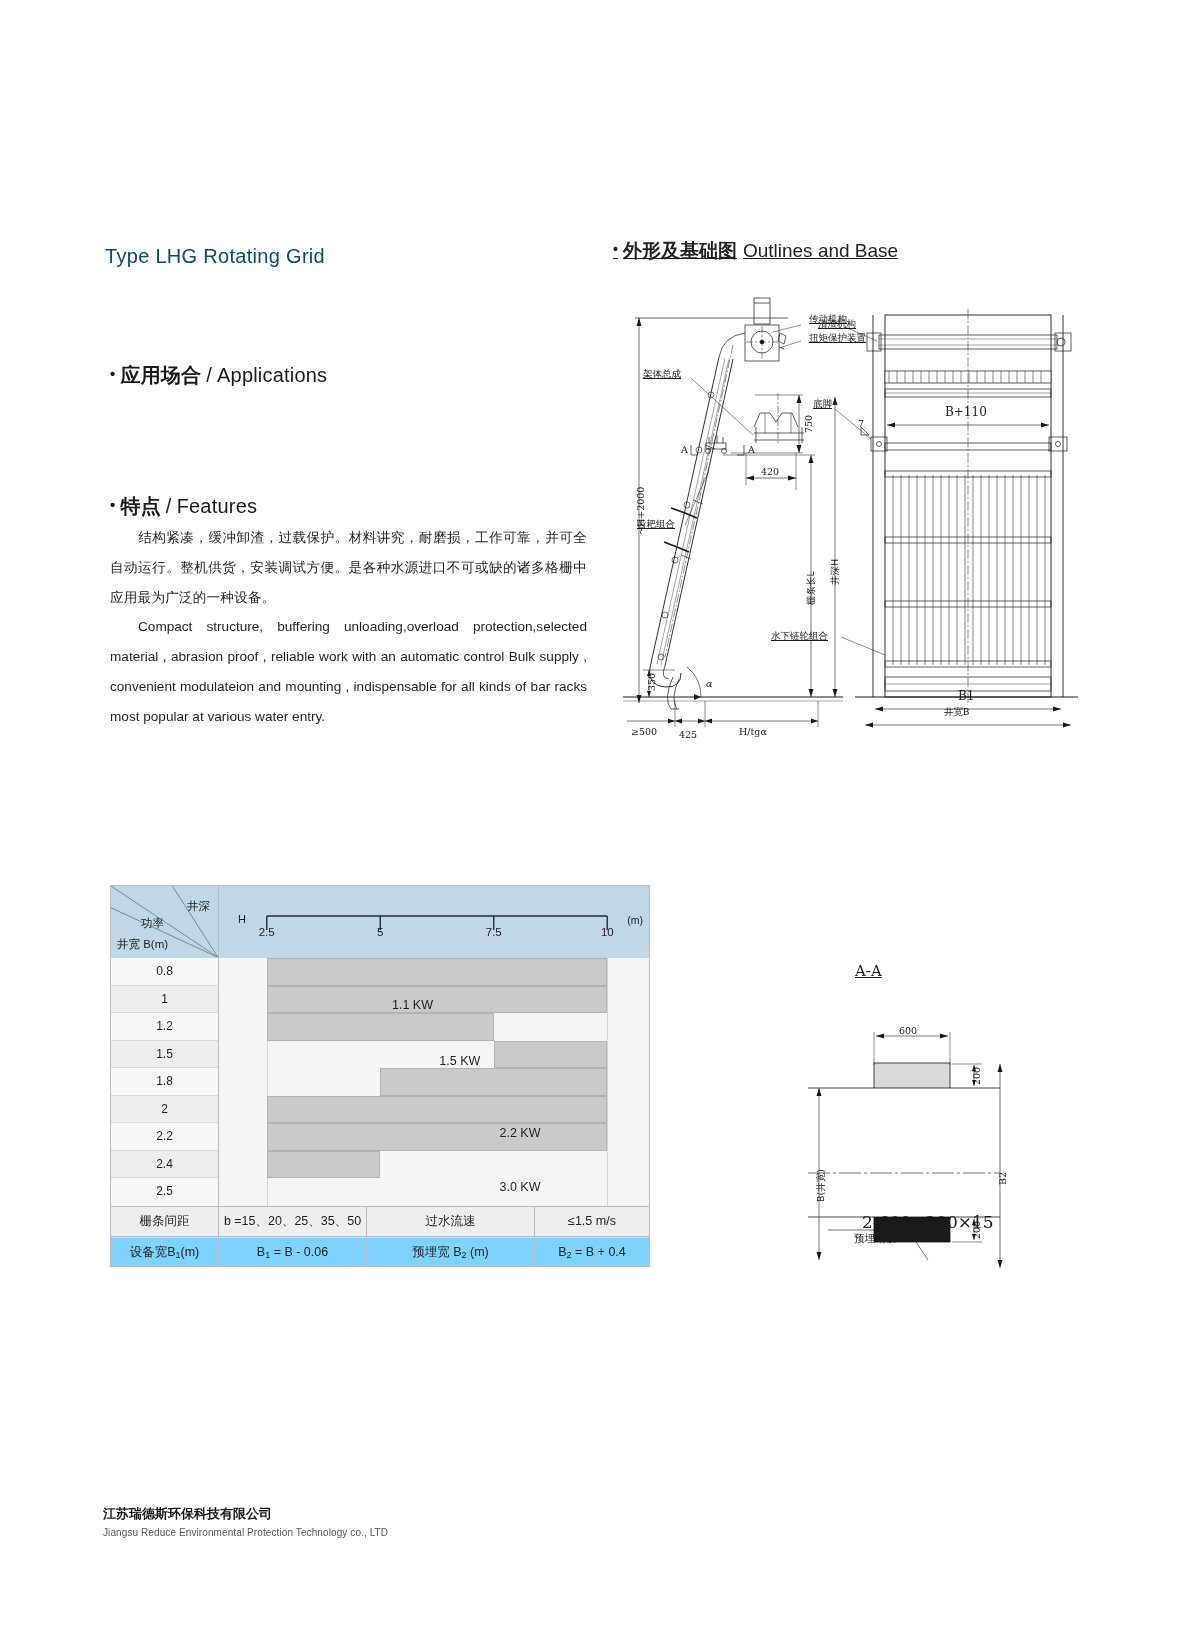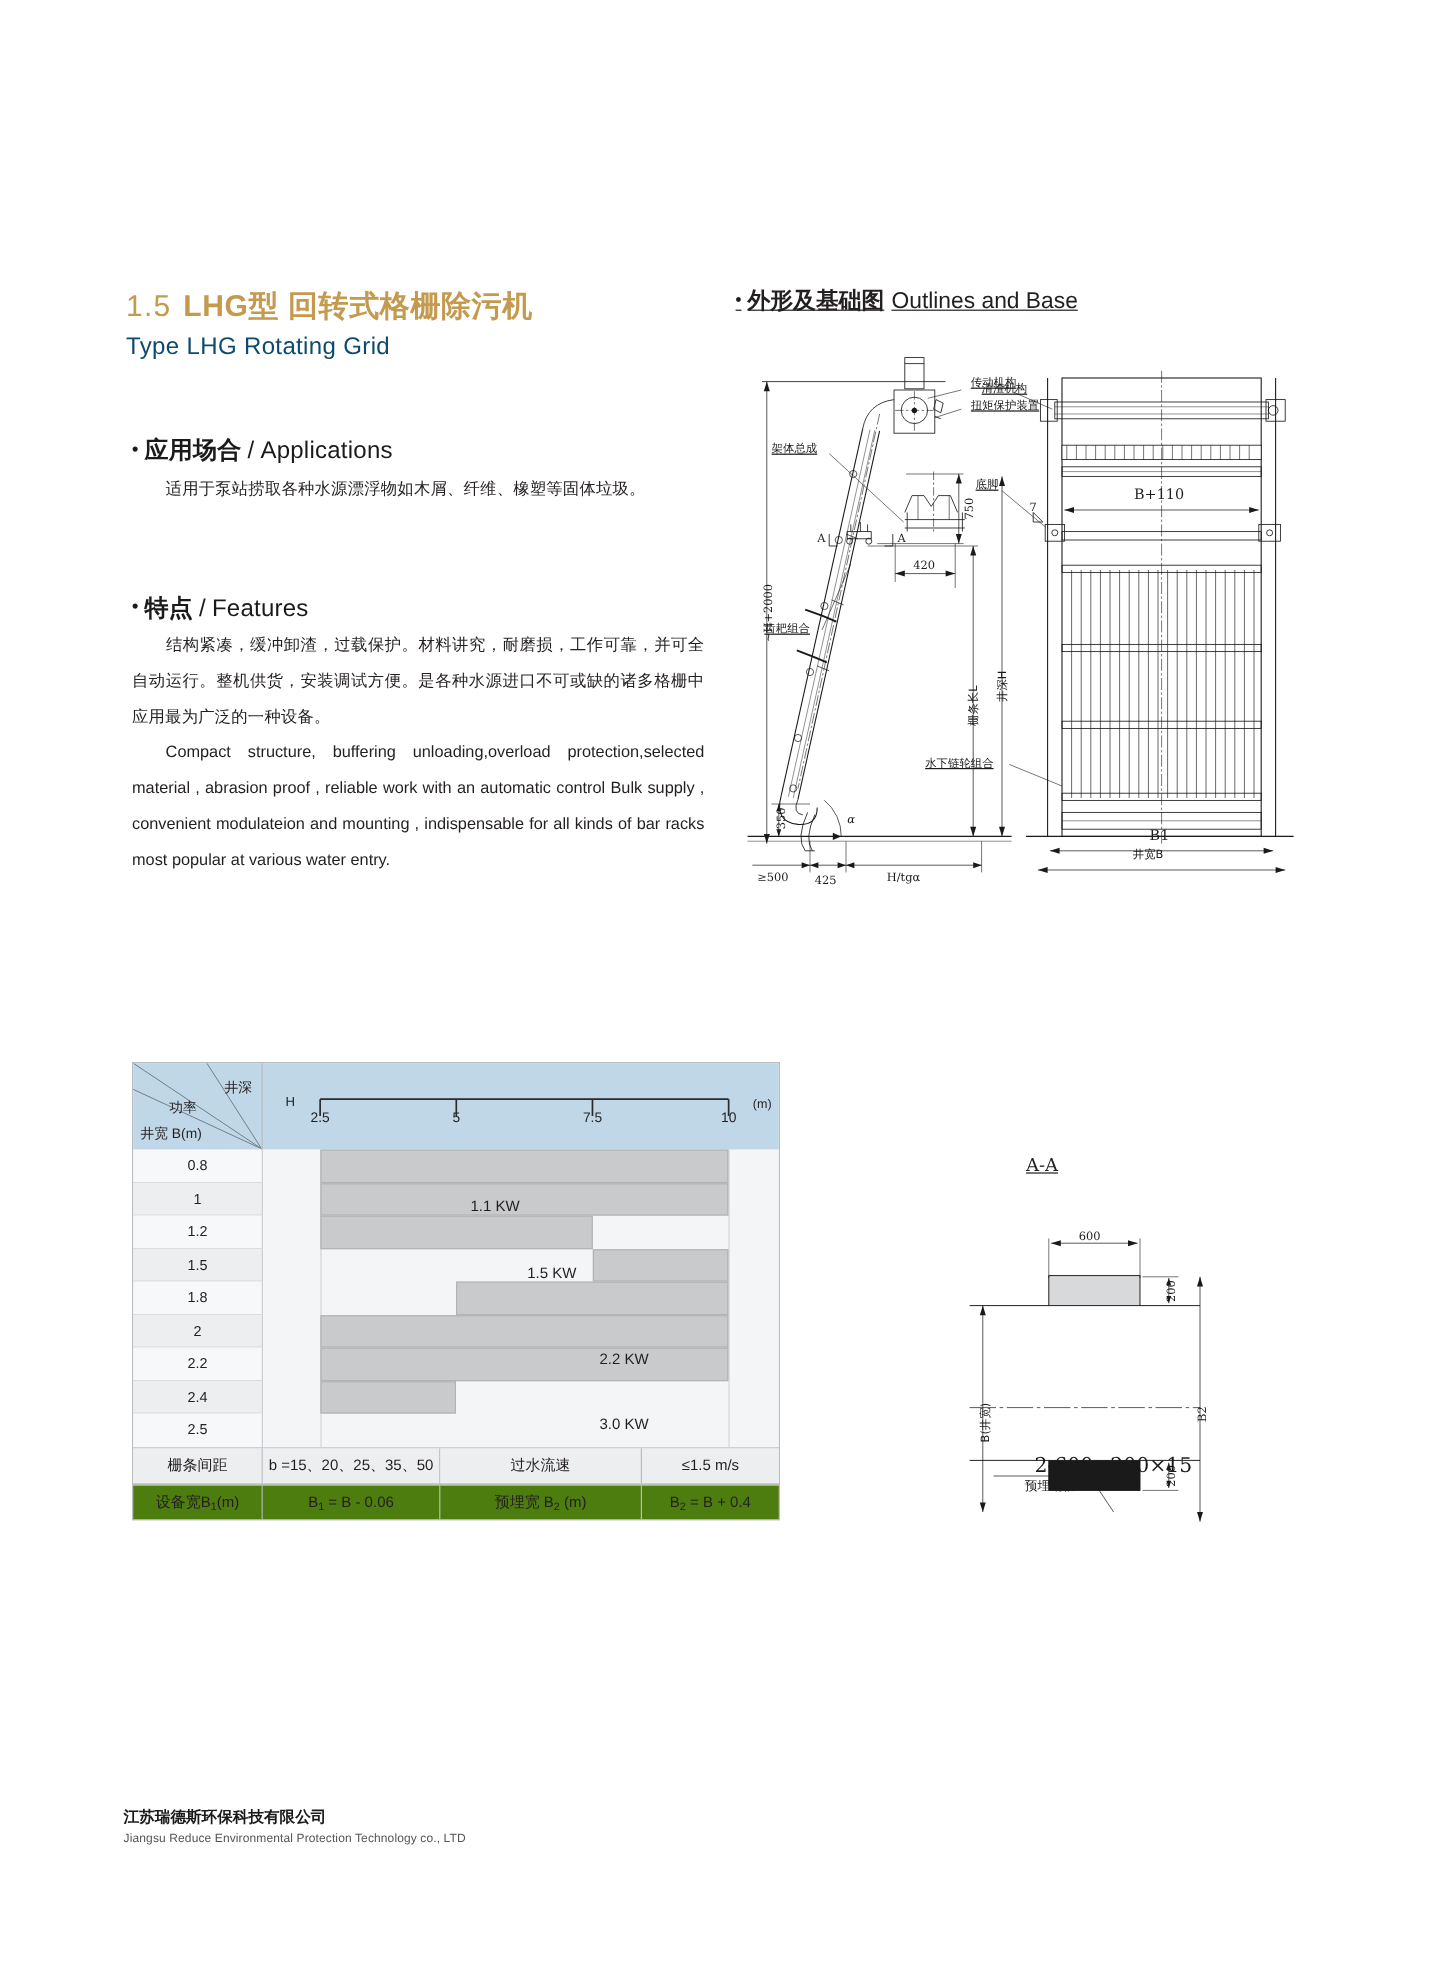--- a/index.html
+++ b/index.html
@@ -108,54 +108,48 @@
   .pfoot { display:flex; border-top:1px solid #b9bcc0; }
   .pfoot > div {
     height:29px; line-height:29px; text-align:center; font-size:12.5px;
     background:#eceef0; border-right:1px solid #b9bcc0;
   }
   .pfoot > div:last-child { border-right:none; }
   .fc1 { width:108px; }
   .fc2 { width:148px; }
   .fc3 { width:168px; }
   .fc4 { flex:1; }
-  .pfoot.r2 > div { background:#4d7c0f; border-top:1px solid #d9dbde; }
+  .pfoot.r2 > div { background:#7dd3fc; border-top:1px solid #d9dbde; }
   .sub { font-size:9px; vertical-align:-2px; }
 
   
   .aa { position:absolute; left:760px; top:930px; width:250px; height:340px; }
   .aa-title {
     position:absolute; left:95px; top:32px; font-size:15px;
     font-family:"DejaVu Serif",serif; text-decoration:underline;
   }
 
   
   .footer { position:absolute; left:103px; top:1505px; }
   .footer .cn { font-size:13px; font-weight:700; color:#1a1a1a; }
   .footer .en { font-size:10px; color:#555; margin-top:4px; letter-spacing:.1px; }
 </style>
 </head>
 <body>
 
 <div class="page">
 
   <div class="title-block">
-    <div class="title-cn">
-      <span class="num">1.5</span><span class="mark">LHG型 回转式格栅除污机</span>
-    </div>
     <div class="title-en">Type LHG Rotating Grid</div>
   </div>
 
   <div class="sec-head" style="left:110px; top:362px;">
     <span class="dot">•</span><span>应用场合</span><span class="slash">/</span><span class="en">Applications</span>
   </div>
 
-  <div class="para cn" style="left:110px; top:393px;">
-    <span class="ind"></span><span>适用于泵站捞取各种水源漂浮物如木屑、纤维、橡塑等固体垃圾。</span>
-  </div>
 
 
   <div class="sec-head" style="left:110px; top:493px;">
     <span class="dot">•</span><span>特点</span><span class="slash">/</span><span class="en">Features</span>
   </div>
 
   <div class="para cn" style="left:110px; top:523px;">
     <span class="ind"></span><span>结构紧凑，缓冲卸渣，过载保护。材料讲究，耐磨损，工作可靠，并可全自动运行。整机供货，安装调试方便。是各种水源进口不可或缺的诸多格栅中应用最为广泛的一种设备。</span>
   </div>
 

